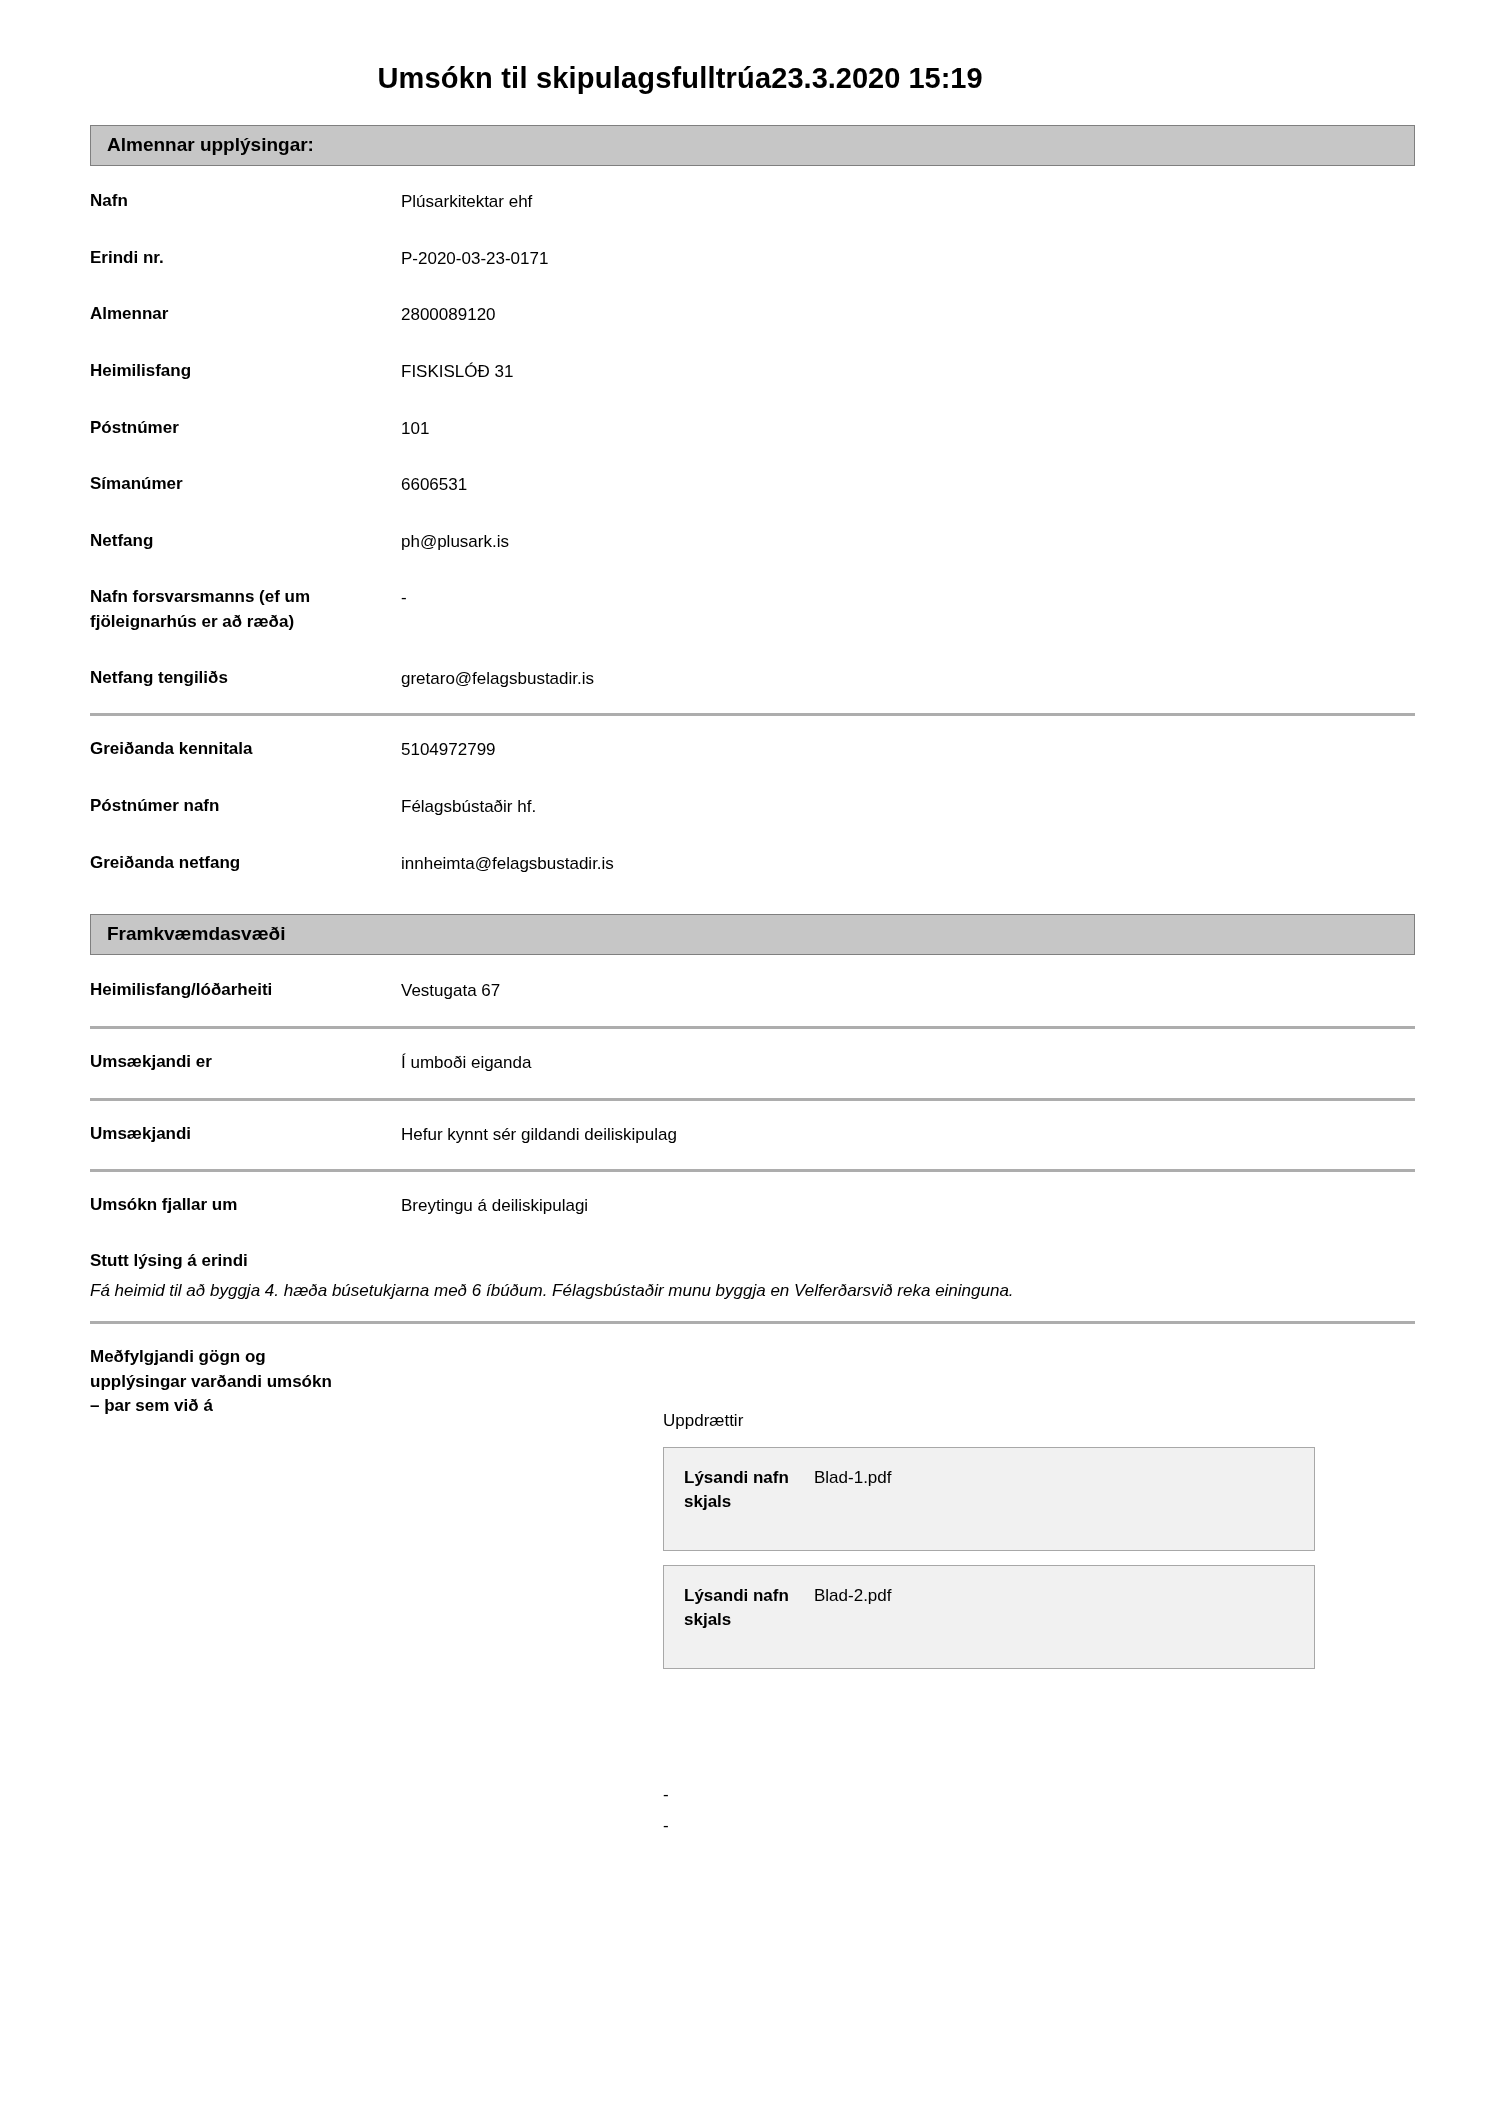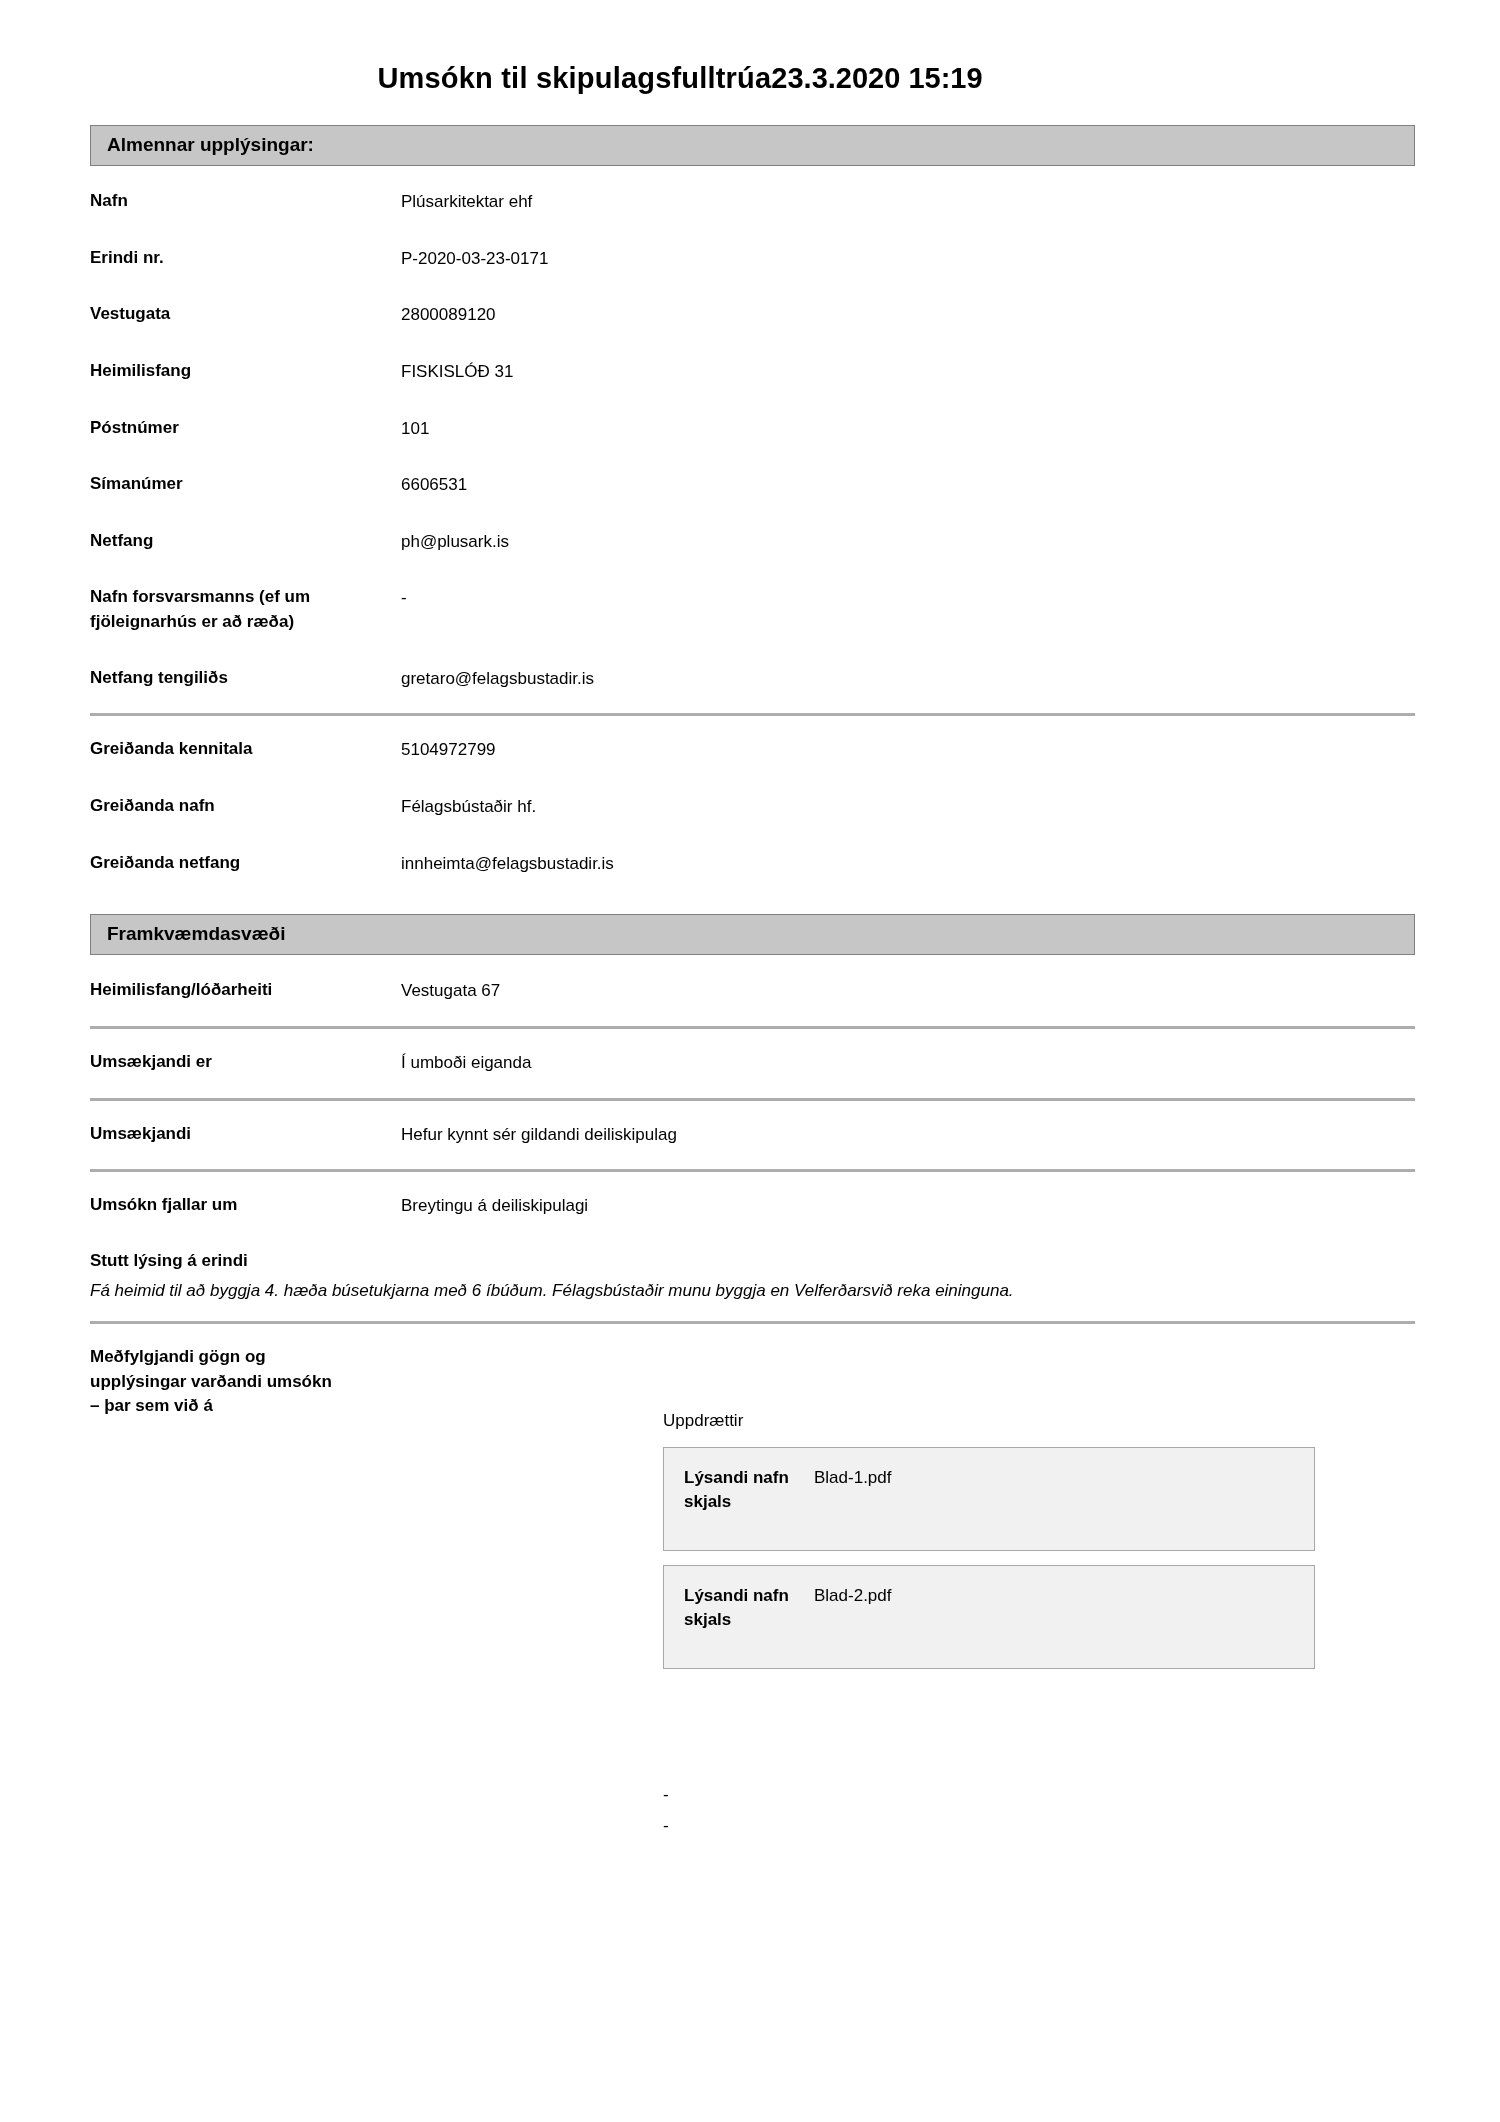--- a/index.html
+++ b/index.html
@@ -135,21 +135,21 @@
     <div class="field-label">Nafn</div>
     <div class="field-value">Plúsarkitektar ehf</div>
   </div>
 
   <div class="field-row">
     <div class="field-label">Erindi nr.</div>
     <div class="field-value">P-2020-03-23-0171</div>
   </div>
 
   <div class="field-row">
-    <div class="field-label">Vestugata</div>
+    <div class="field-label">Almennar</div>
     <div class="field-value">2800089120</div>
   </div>
 
   <div class="field-row">
     <div class="field-label">Heimilisfang</div>
     <div class="field-value">FISKISLÓÐ 31</div>
   </div>
 
   <div class="field-row">
     <div class="field-label">Póstnúmer</div>
@@ -177,21 +177,21 @@
   </div>
 
   <div class="divider"></div>
 
   <div class="field-row">
     <div class="field-label">Greiðanda kennitala</div>
     <div class="field-value">5104972799</div>
   </div>
 
   <div class="field-row">
-    <div class="field-label">Greiðanda nafn</div>
+    <div class="field-label">Póstnúmer nafn</div>
     <div class="field-value">Félagsbústaðir hf.</div>
   </div>
 
   <div class="field-row">
     <div class="field-label">Greiðanda netfang</div>
     <div class="field-value">innheimta@felagsbustadir.is</div>
   </div>
 
   <div class="section-bar second">Framkvæmdasvæði</div>
 

